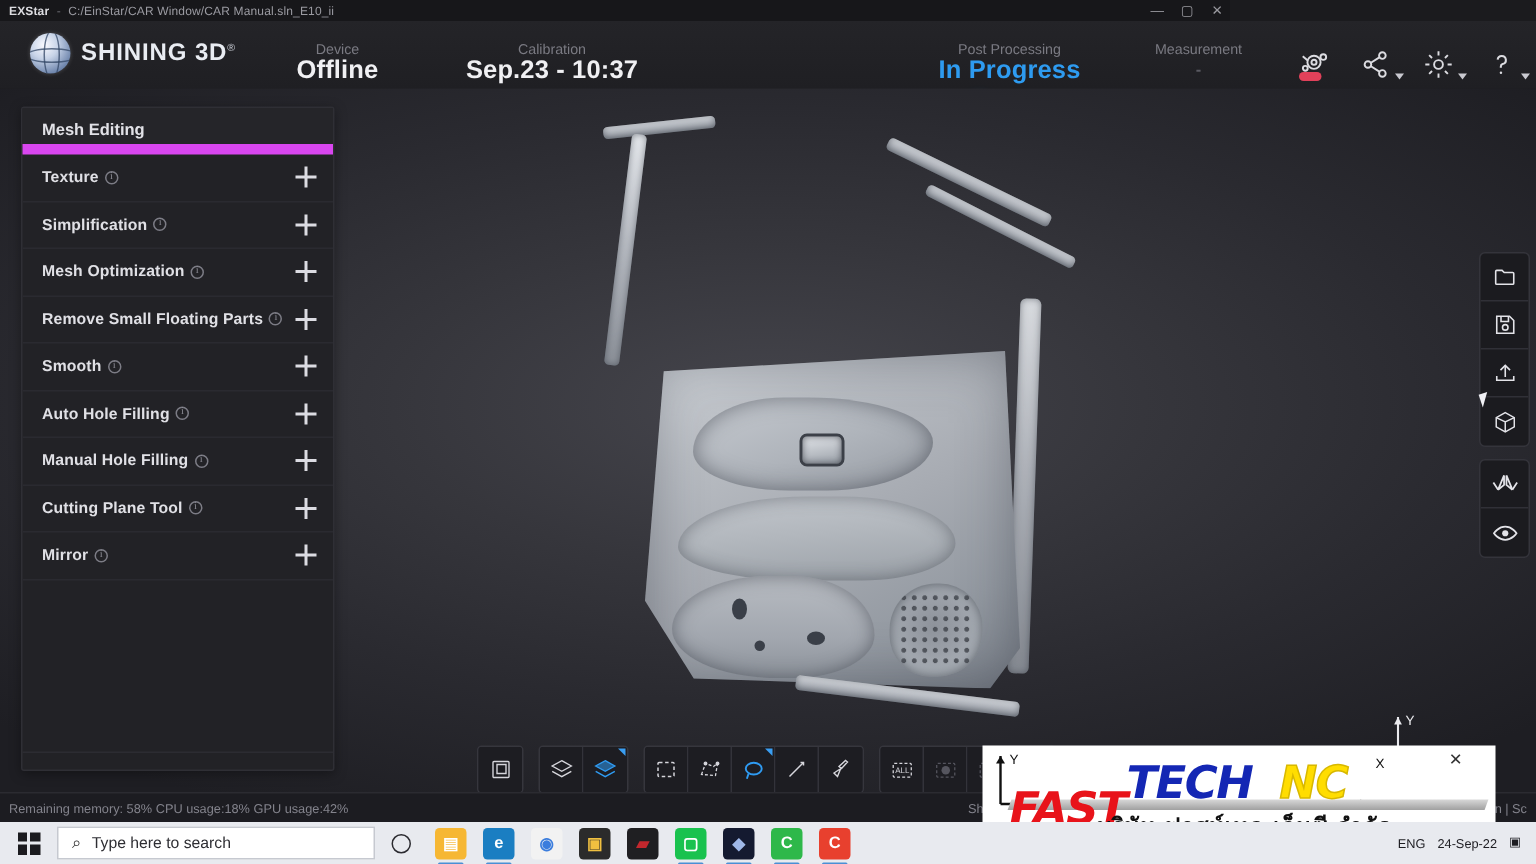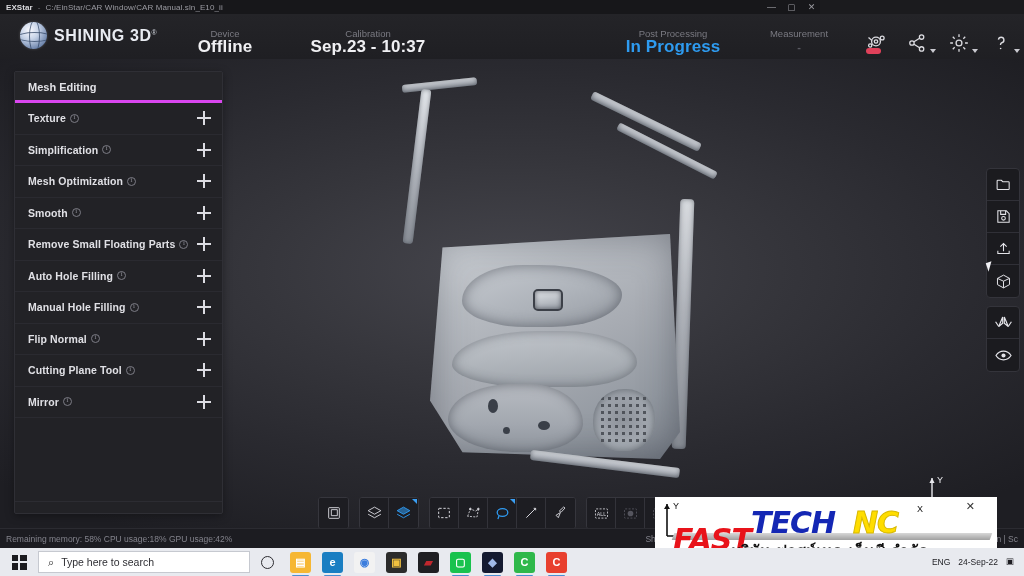--- a/index.html
+++ b/index.html
@@ -182,21 +182,21 @@
   .panel {
     position: absolute; left: 14px; top: 71px; width: 209px; height: 443px;
     background: #222226; border: 1px solid #2f2f35;
     border-radius: 2px;
     box-shadow: 0 2px 8px rgba(0,0,0,.35);
     display:flex; flex-direction: column;
   }
   .panel-title {
     height: 31px; line-height: 31px; padding-left: 13px;
     font-size: 11px; font-weight: bold; color: #e2e2e7;
-    background: #252529; border-bottom: 3px solid #d946ef;
+    background: #252529; border-bottom: 7px solid #d946ef;
   }
   .panel-list { flex: 1; overflow: hidden; }
   .p-item {
     height: 31.5px; display:flex; align-items:center;
     padding: 0 10px 0 13px; border-bottom: 1px solid #2a2a30;
     cursor: pointer;
   }
   .p-label { font-size: 10.5px; font-weight: bold; color: #e0e0e5; letter-spacing: .1px; }
   .info-ico {
     width: 9px; height: 9px; border-radius:50%; border:1px solid #7c7c85;
@@ -458,41 +458,36 @@
         <span class="p-label">Simplification</span>
         <span class="info-ico"></span>
         <span class="plus-btn"></span>
       </div>
       <div class="p-item">
         <span class="p-label">Mesh Optimization</span>
         <span class="info-ico"></span>
         <span class="plus-btn"></span>
       </div>
       <div class="p-item">
+        <span class="p-label">Remove Small Floating Parts</span>
+        <span class="info-ico"></span>
+        <span class="plus-btn"></span>
+      </div>
+      <div class="p-item">
         <span class="p-label">Smooth</span>
         <span class="info-ico"></span>
         <span class="plus-btn"></span>
       </div>
       <div class="p-item">
-        <span class="p-label">Remove Small Floating Parts</span>
-        <span class="info-ico"></span>
-        <span class="plus-btn"></span>
-      </div>
-      <div class="p-item">
         <span class="p-label">Auto Hole Filling</span>
         <span class="info-ico"></span>
         <span class="plus-btn"></span>
       </div>
       <div class="p-item">
         <span class="p-label">Manual Hole Filling</span>
-        <span class="info-ico"></span>
-        <span class="plus-btn"></span>
-      </div>
-      <div class="p-item">
-        <span class="p-label">Flip Normal</span>
         <span class="info-ico"></span>
         <span class="plus-btn"></span>
       </div>
       <div class="p-item">
         <span class="p-label">Cutting Plane Tool</span>
         <span class="info-ico"></span>
         <span class="plus-btn"></span>
       </div>
       <div class="p-item">
         <span class="p-label">Mirror</span>

